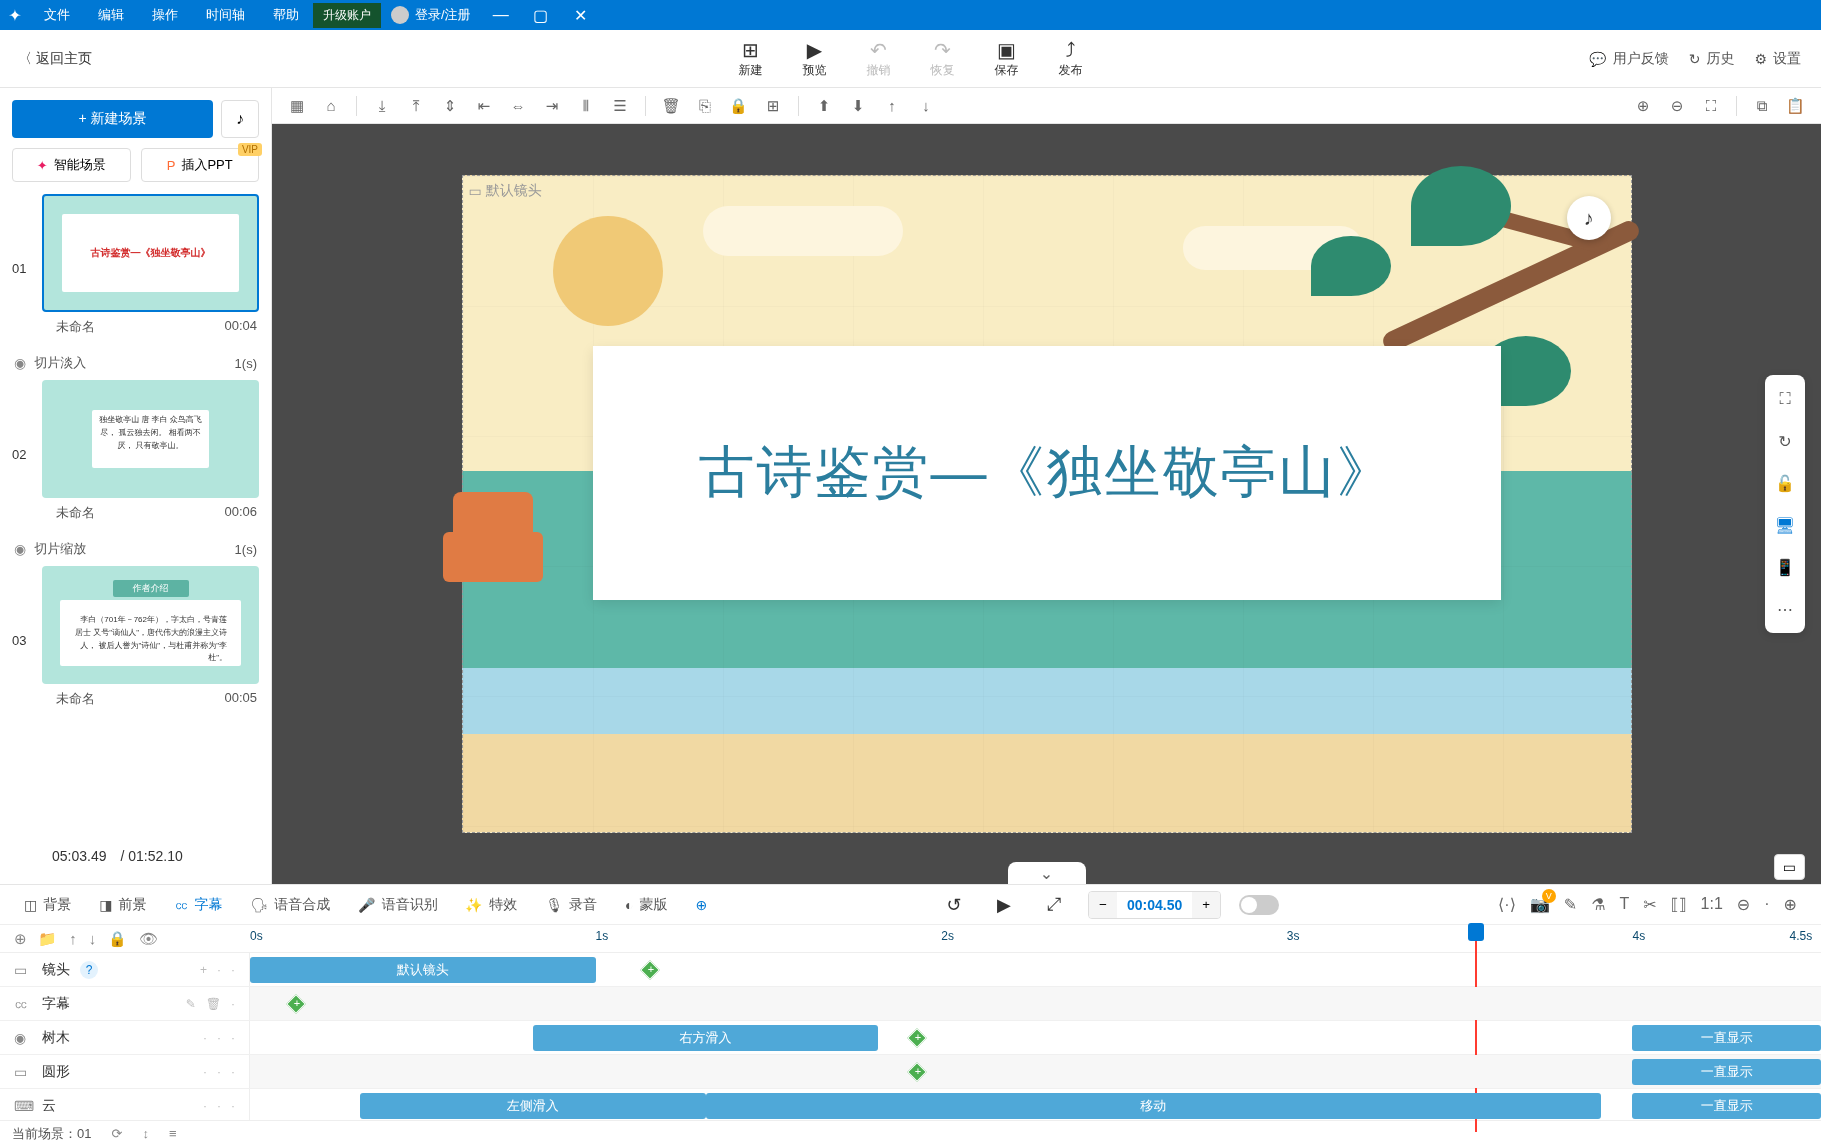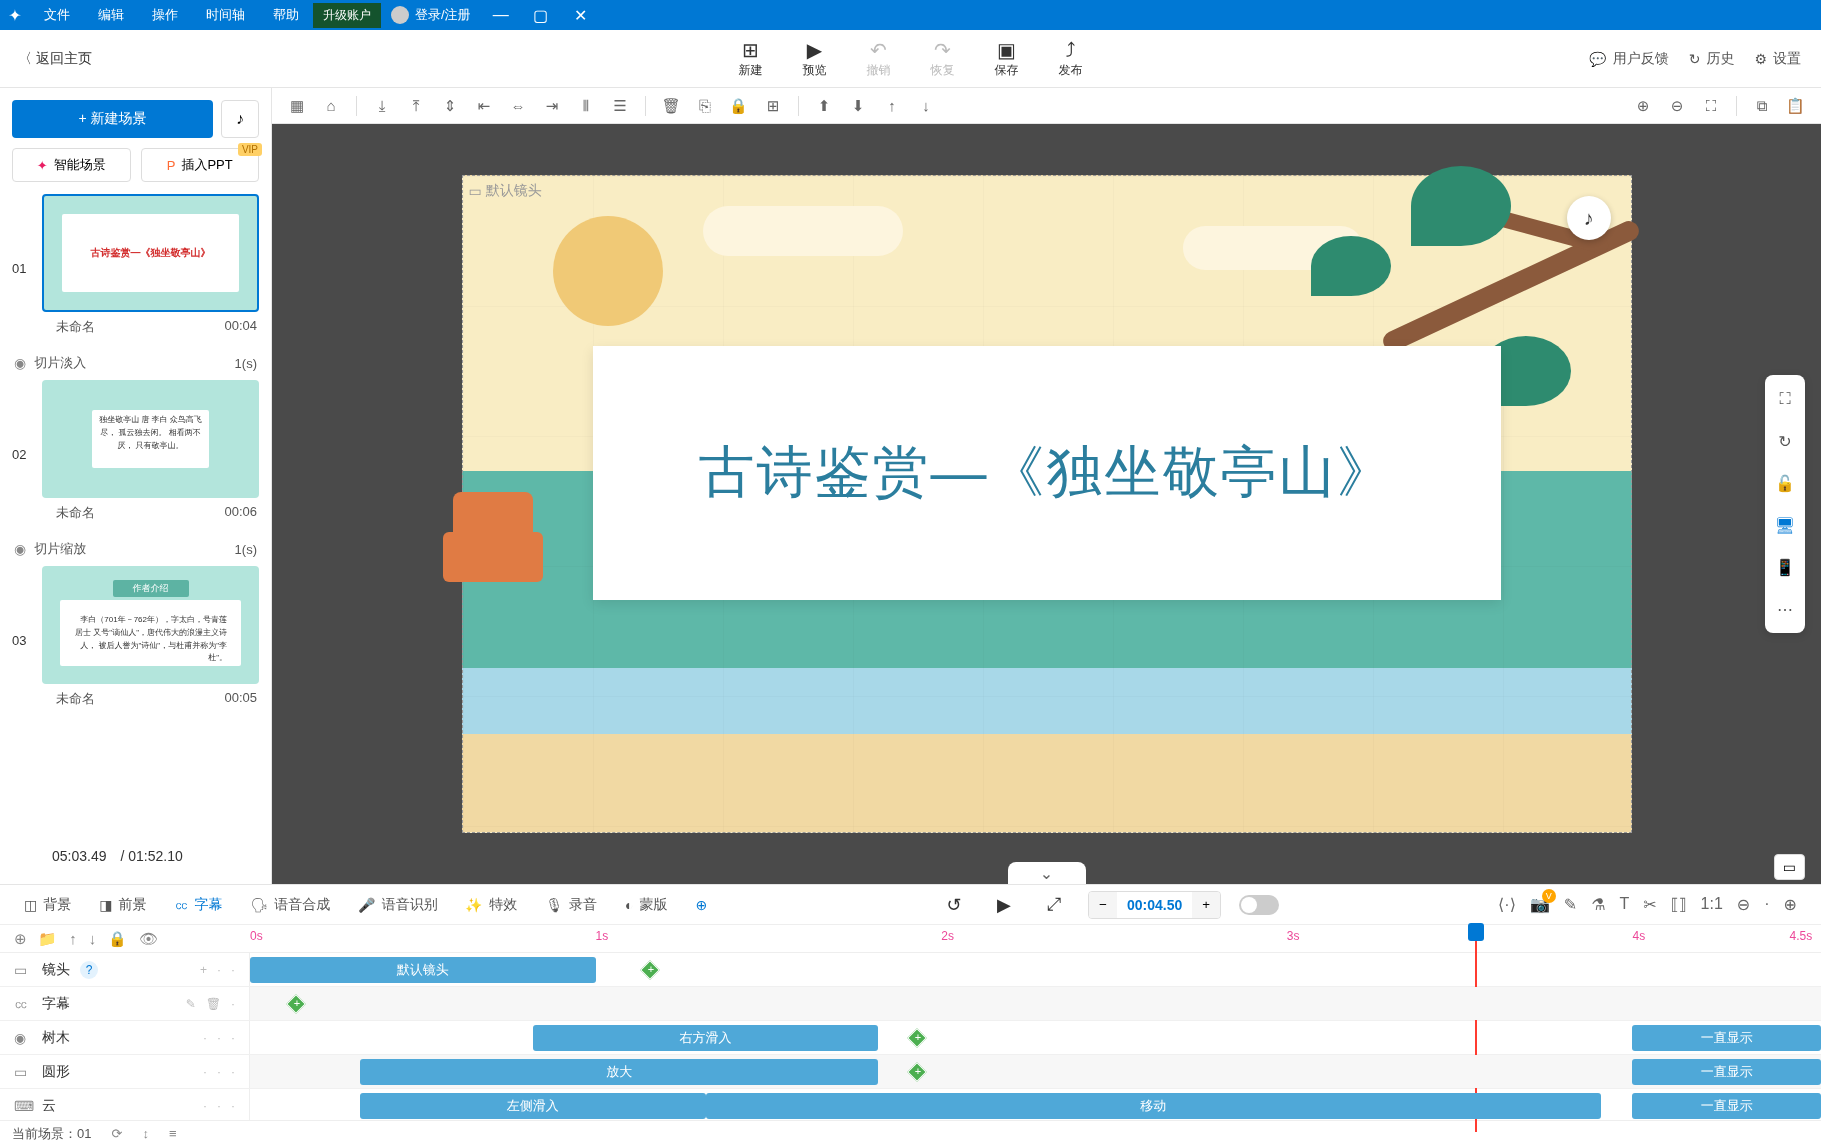--- a/index.html
+++ b/index.html
@@ -100,21 +100,21 @@
 .time-box span { padding:0 10px; font-size:14px; color:#0078d4; font-weight:bold;}
 .toggle { width:40px; height:20px; background:#ccc; border-radius:10px; position:relative; cursor:pointer;}
 .toggle::after { content:''; position:absolute; top:2px; left:2px; width:16px; height:16px; background:#fff; border-radius:50%;}
 .tl-right-tools { display:flex; gap:14px; padding-right:12px;}
 .tlr-btn { color:#666; cursor:pointer; font-size:16px; position:relative;}
 .v-badge { position:absolute; top:-6px; right:-6px; background:#ffa500; color:#fff; font-size:9px; width:14px; height:14px; border-radius:50%; display:flex; align-items:center; justify-content:center;}
 
 .tl-header { height:28px; display:flex; border-bottom:1px solid #eee;}
 .tl-left-head { width:250px; display:flex; align-items:center; gap:12px; padding:0 14px; color:#888;}
 .tl-left-head .hbtn { cursor:pointer; font-size:15px;}
-.tl-ruler { flex:1; position:relative; font-size:12px; color:#ec4899;}
+.tl-ruler { flex:1; position:relative; font-size:12px; color:#0c4a6e;}
 .tl-ruler .tick { position:absolute; top:4px;}
 .playhead-main { position:absolute; top:0; bottom:-180px; width:2px; background:#ff3b30; pointer-events:none;}
 .playhead-main::before { content:''; position:absolute; top:-2px; left:-7px; width:16px; height:18px; background:#0078d4; border-radius:3px;}
 
 .tl-tracks { flex:1; overflow:hidden;}
 .track { height:34px; display:flex; border-bottom:1px solid #f0f0f0;}
 .track:nth-child(even) .track-lane { background:#f7f7f7;}
 .track-head { width:250px; display:flex; align-items:center; gap:10px; padding:0 14px; font-size:14px; color:#333; border-right:1px solid #eee;}
 .track-head .th-ic { color:#888; width:18px;}
 .track-head .th-q { color:#0078d4; background:#e3f2fd; width:18px; height:18px; border-radius:50%; display:flex; align-items:center; justify-content:center; font-size:12px;}
@@ -491,21 +491,20 @@
       <div class="track-head">
           <span class="th-ic">▭</span>
           <span>圆形</span>
           <span class="dots">
             <span>·</span>
             <span>·</span>
             <span>·</span>
           </span>
         </div>
       <div class="track-lane">
-        <div class="clip" style="left:7%;width:33%">放大</div>
         <div class="diamond plus" style="left:42%"></div>
         <div class="clip" style="left:88%;width:12%">一直显示</div>
       </div>
     </div>
     <div class="track">
       <div class="track-head">
           <span class="th-ic">⌨</span>
           <span>云</span>
           <span class="dots">
             <span>·</span>

